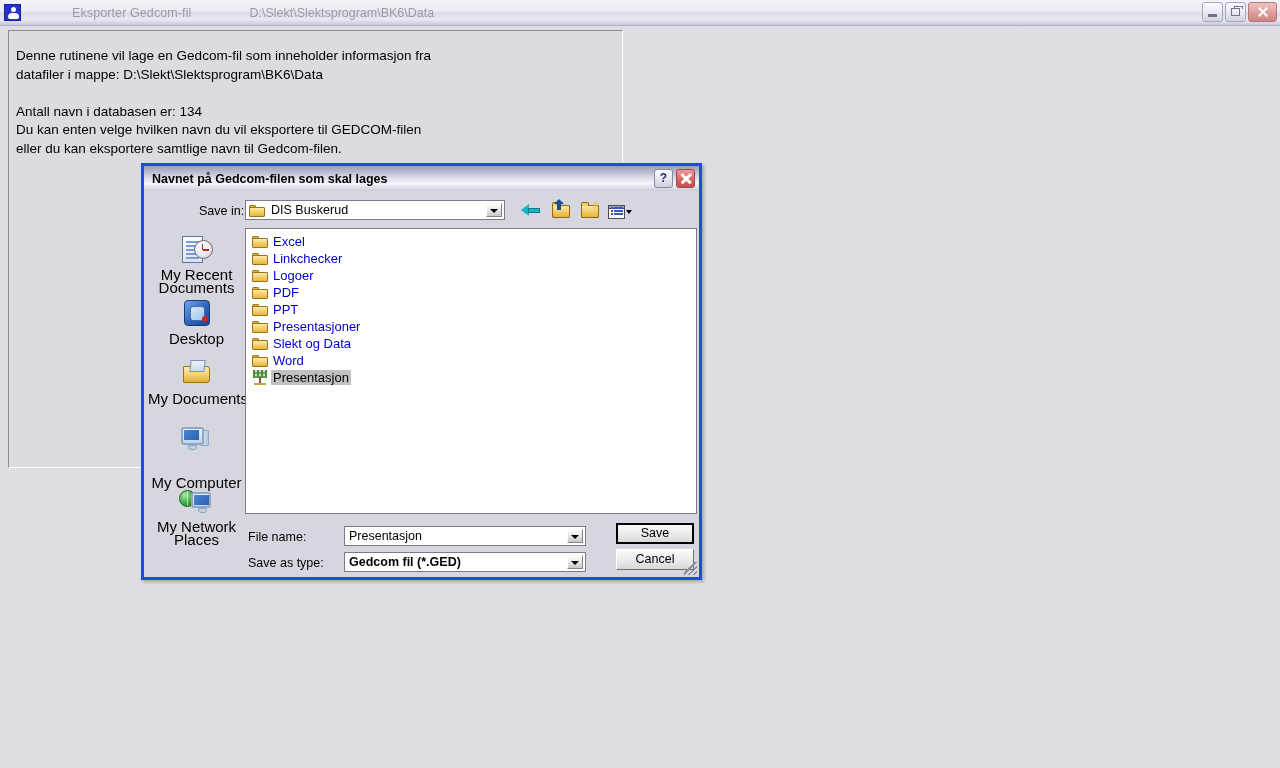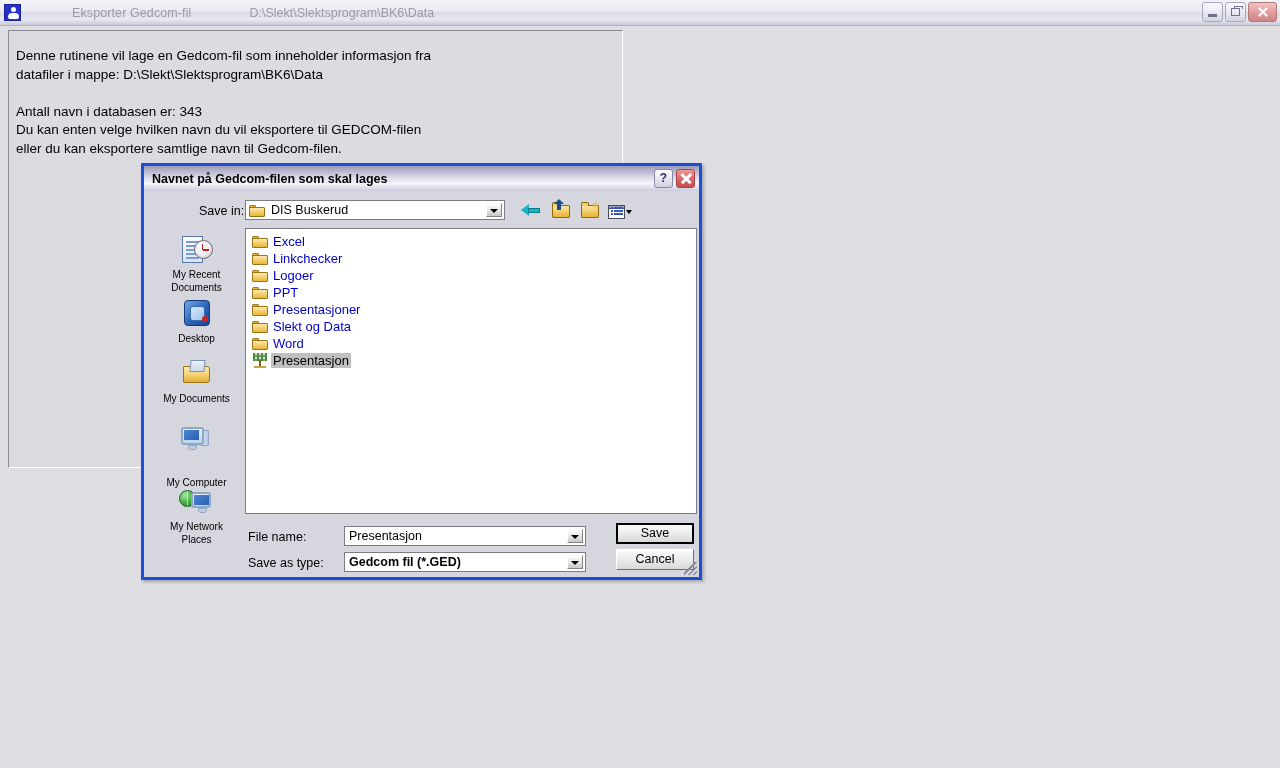--- a/index.html
+++ b/index.html
@@ -425,21 +425,21 @@
     left: 4px;
     top: 62px;
     width: 97px;
     height: 348px;
     background: #d6d6de;
   }
   .place-item {
     width: 97px;
     text-align: center;
     position: absolute;
-    font-size: 10px;
+    font-size: 15px;
     line-height: 12.5px;
     color: #000;
   }
   .place-icon {
     width: 36px;
     height: 33px;
     margin: 0 auto 2px;
     position: relative;
   }
   
@@ -758,21 +758,21 @@
       <div class="win-btn close">
         <span class="close-glyph"></span>
       </div>
     </div>
   </div>
 
   <div id="info-panel">
     <div id="info-text">Denne rutinene vil lage en Gedcom-fil som inneholder informasjon fra
 datafiler i mappe: D:\Slekt\Slektsprogram\BK6\Data
 
-Antall navn i databasen er: 343
+Antall navn i databasen er: 134
 Du kan enten velge hvilken navn du vil eksportere til GEDCOM-filen
 eller du kan eksportere samtlige navn til Gedcom-filen.</div>
   </div>
 </div>
 
 <div id="save-dialog">
 
   <div id="dialog-titlebar">
     <span id="dialog-title-text">Navnet på Gedcom-filen som skal lages</span>
     <div id="dialog-buttons">
@@ -859,20 +859,24 @@
       <div class="file-row folder">
         <span class="list-folder-ico"></span>
         <span class="row-label">Linkchecker</span>
       </div>
       <div class="file-row folder">
         <span class="list-folder-ico"></span>
         <span class="row-label">Logoer</span>
       </div>
       <div class="file-row folder">
         <span class="list-folder-ico"></span>
+        <span class="row-label">PDF</span>
+      </div>
+      <div class="file-row folder">
+        <span class="list-folder-ico"></span>
         <span class="row-label">PPT</span>
       </div>
       <div class="file-row folder">
         <span class="list-folder-ico"></span>
         <span class="row-label">Presentasjoner</span>
       </div>
       <div class="file-row folder">
         <span class="list-folder-ico"></span>
         <span class="row-label">Slekt og Data</span>
       </div>

